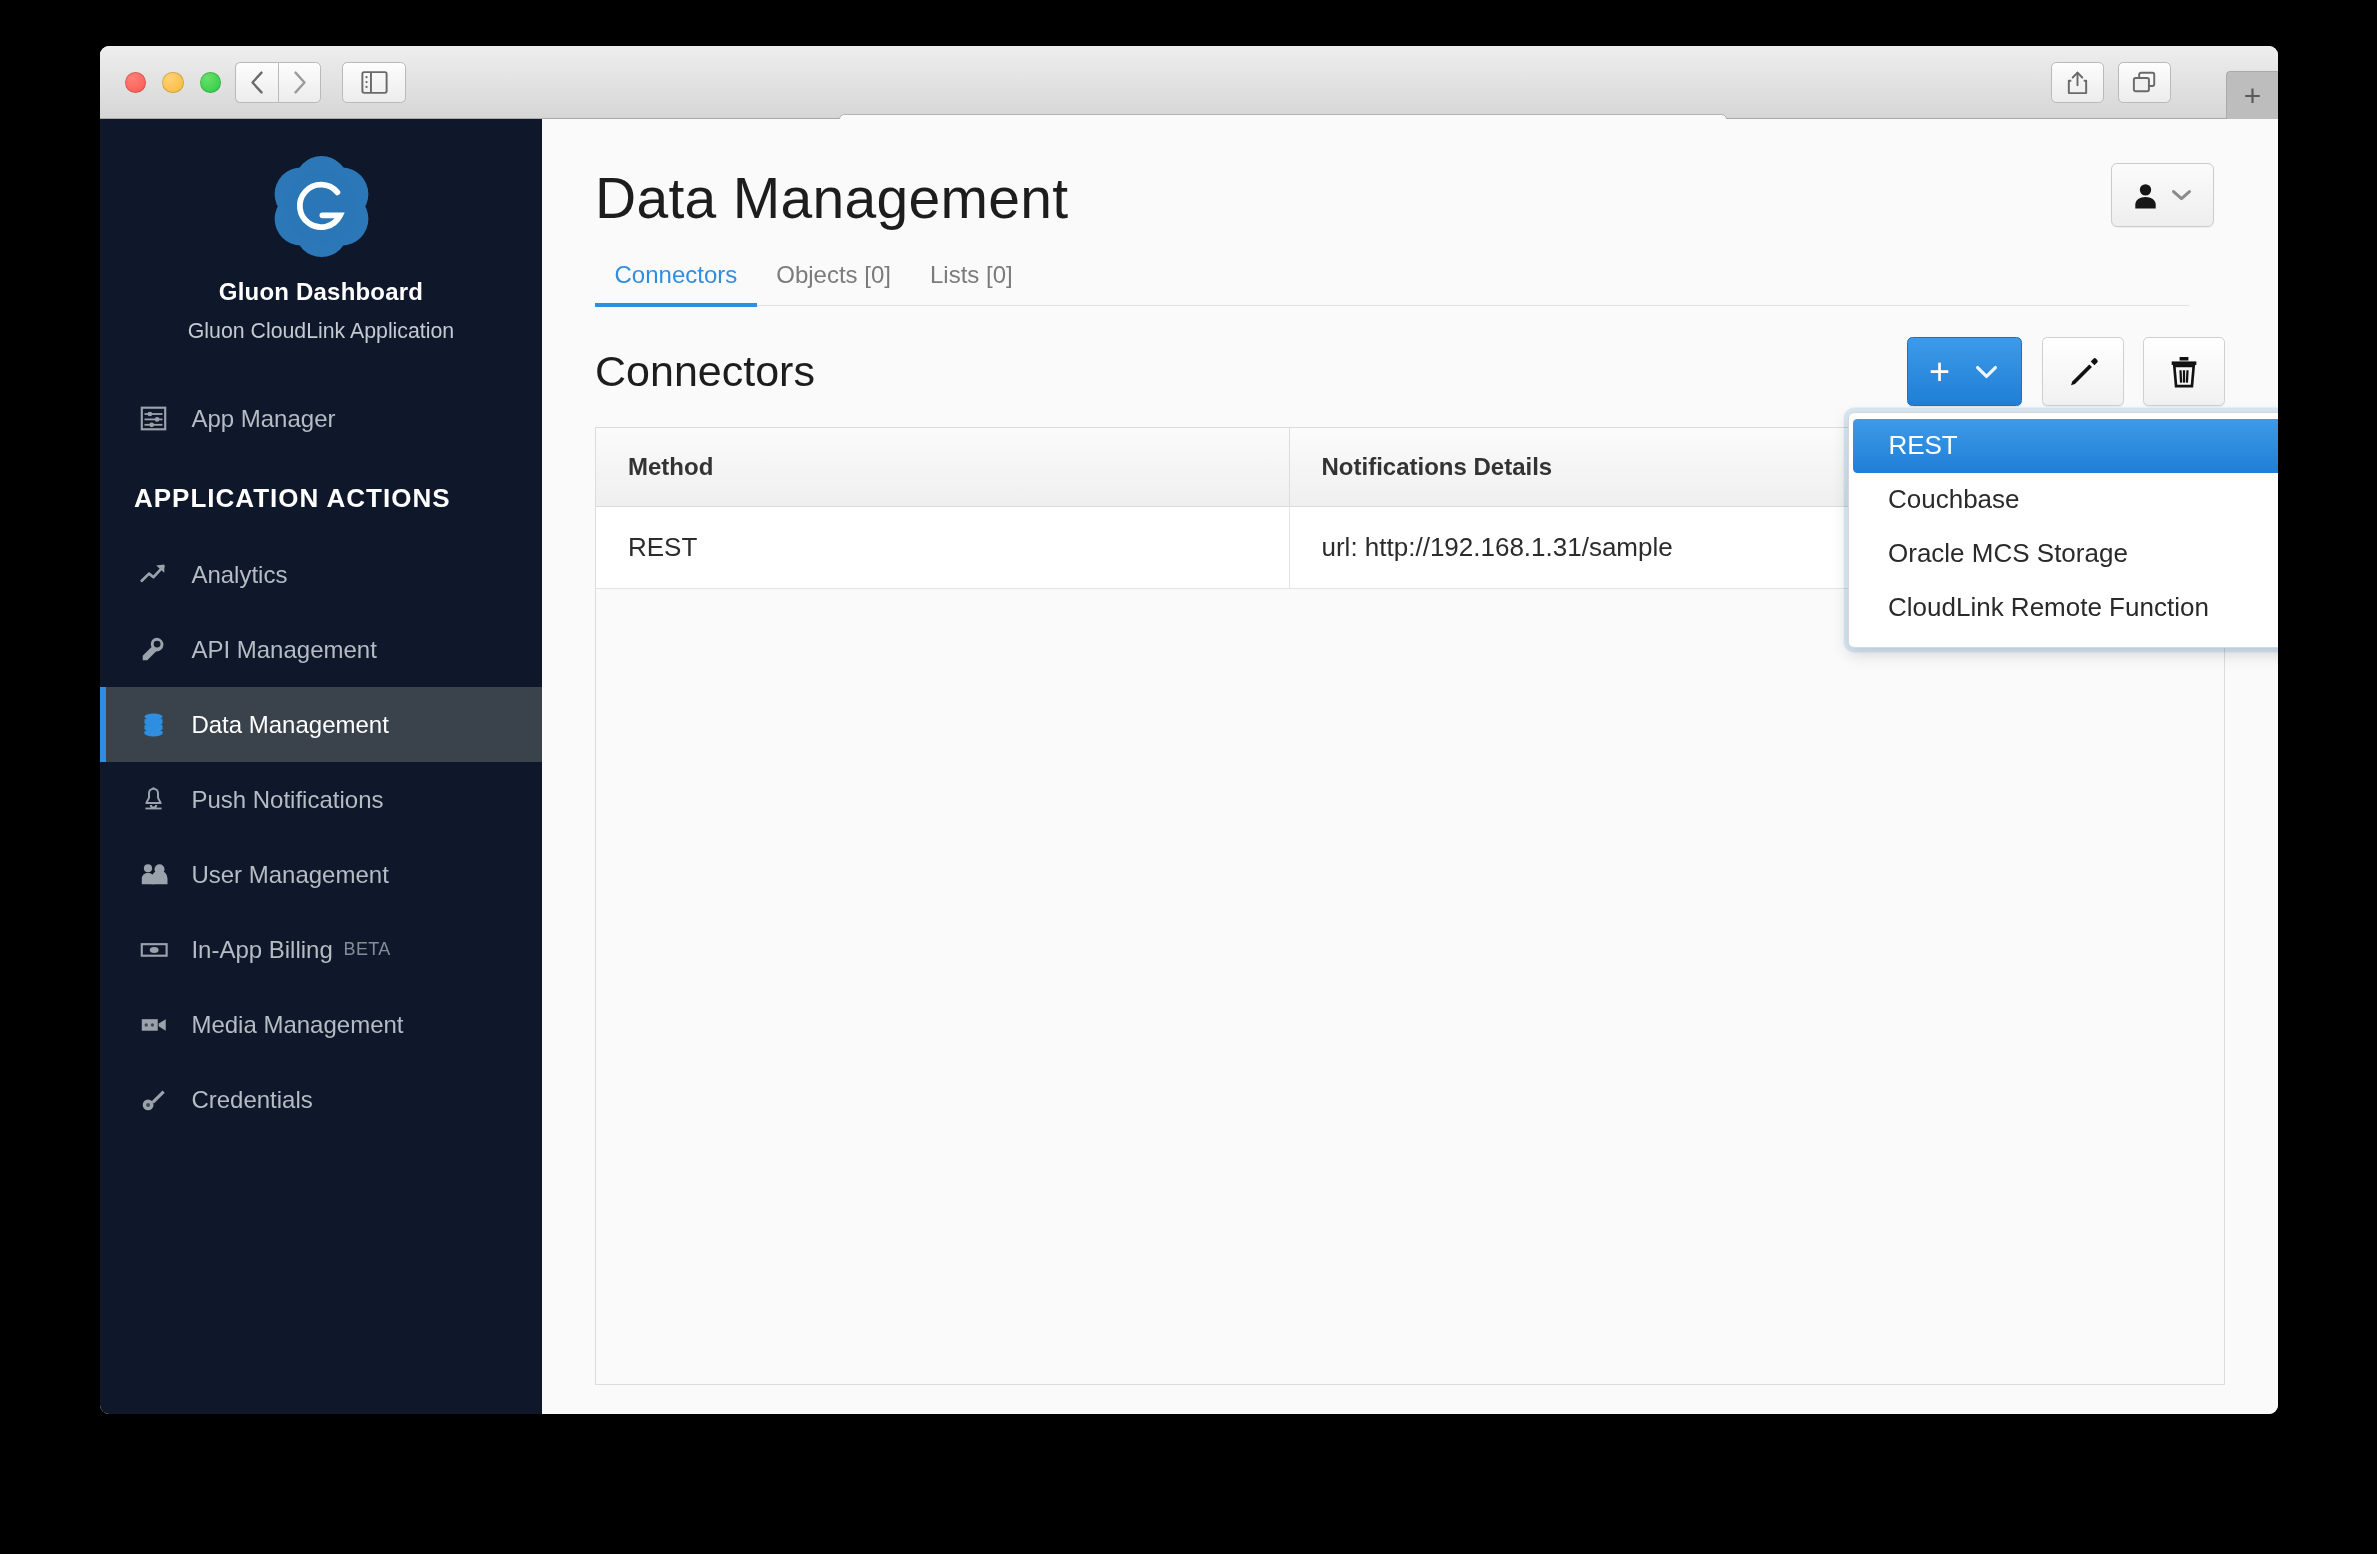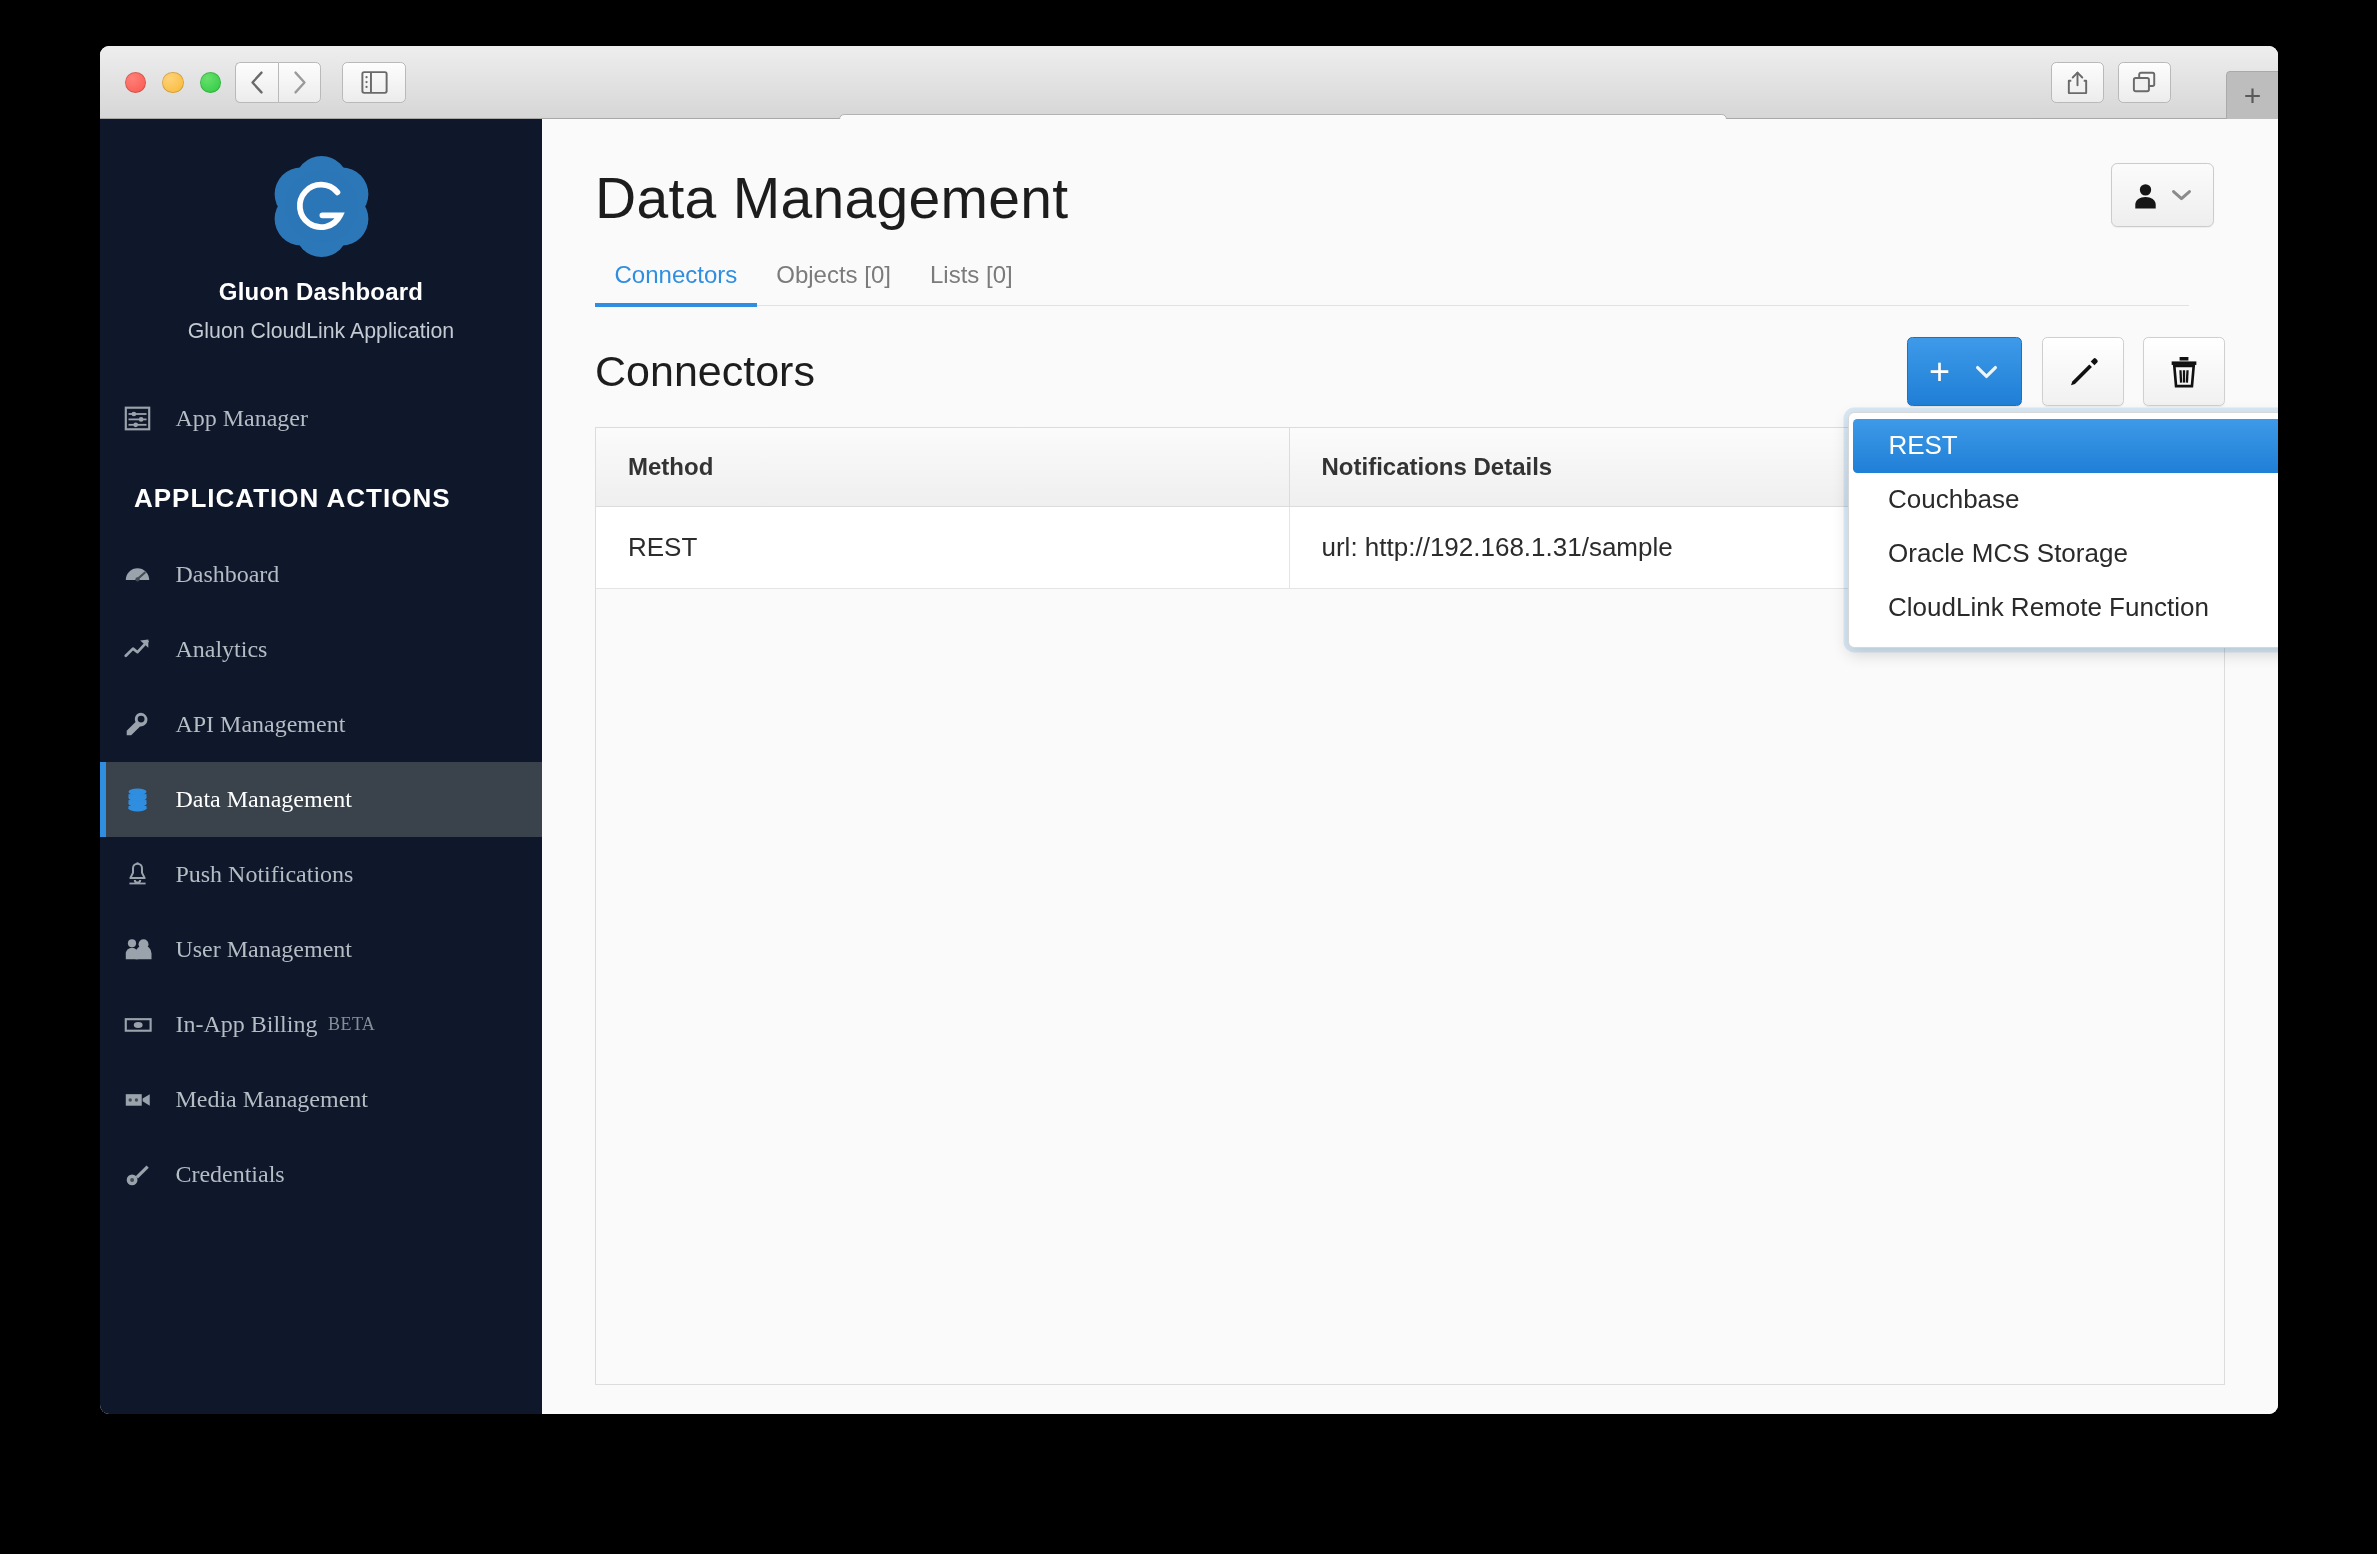--- a/index.html
+++ b/index.html
@@ -87,24 +87,23 @@
   }
   .brand { text-align: center; padding: 7.1px 0 10.7px; }
   .logo { width: 115px; height: 115px; margin: 0 auto 14.2px; position: relative; }
   .brand-title { font-size: 24px; font-weight: bold; color: #ffffff; letter-spacing: 0.2px; }
   .brand-sub { font-size: 21.3px; color: #c3cad1; margin-top: 12.4px; font-weight: 400; }
 
   .nav-list { margin-top: 27px; }
   .nav-item {
     display: flex; align-items: center;
     height: 75px;
-    padding-left: 18px;
+    padding-left: 34px;
     border-left: 6.2px solid transparent;
     cursor: default;
-    font-family: Liberation Serif, serif;
   }
   .nav-item .nav-icon {
     width: 39px; flex: 0 0 39px;
     display: flex; align-items: center; justify-content: flex-start;
     color: #9aa3ac;
   }
   .nav-item .nav-label {
     font-size: 24px; color: #b4bcc4; margin-left: 12.4px; font-weight: 300;
   }
   .nav-item .nav-badge { font-size: 18px; color: #838e98; margin-left: 10.7px; letter-spacing: 0.4px; }
@@ -332,30 +331,20 @@
             </svg>
           </span>
           <span class="nav-label">App Manager</span>
         </div>
       </div>
 
       <div class="section-label">APPLICATION ACTIONS</div>
 
       <div class="nav-list" style="margin-top:0">
 
-        <div class="nav-item">
-          <span class="nav-icon">
-            <svg width="27" height="27" viewBox="0 0 30 30">
-              <path d="M2 21 A13 13 0 0 1 28 21 Z" fill="#9aa3ac"></path>
-              <line x1="15" y1="20" x2="23" y2="13" stroke="#414b54" stroke-width="2.4" stroke-linecap="round"></line>
-              <circle cx="15" cy="20.5" r="2.4" fill="#414b54"></circle>
-            </svg>
-          </span>
-          <span class="nav-label">Dashboard</span>
-        </div>
 
         <div class="nav-item">
           <span class="nav-icon">
             <svg width="27" height="27" viewBox="0 0 30 30">
               <polyline points="2,22 10,14 15,18 26,6" fill="none" stroke="#9aa3ac" stroke-width="3" stroke-linecap="round" stroke-linejoin="round"></polyline>
               <polygon points="27,4 27,13 18,5" fill="#9aa3ac"></polygon>
             </svg>
           </span>
           <span class="nav-label">Analytics</span>
         </div>

